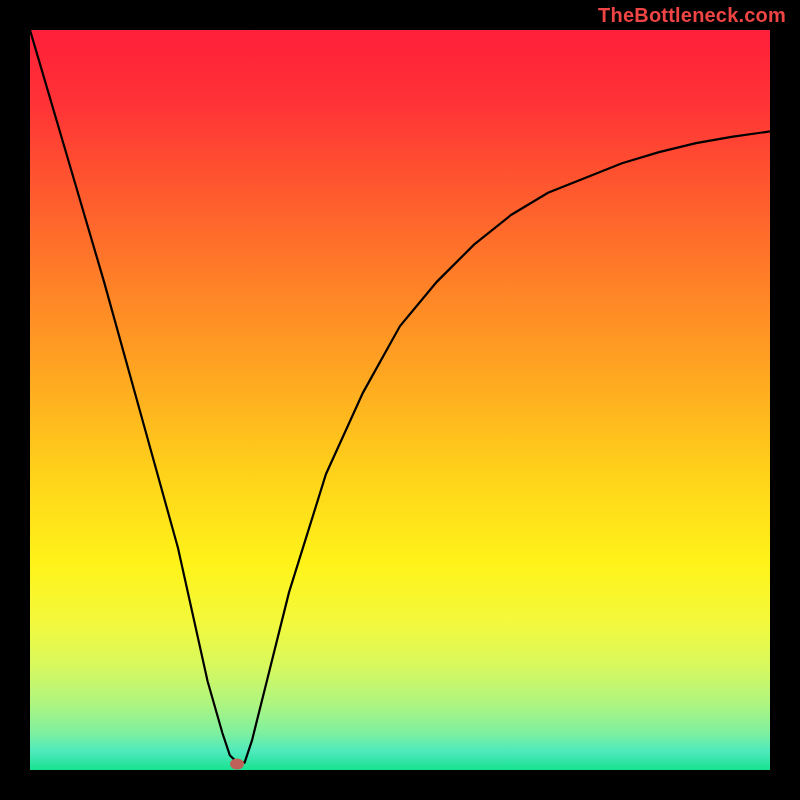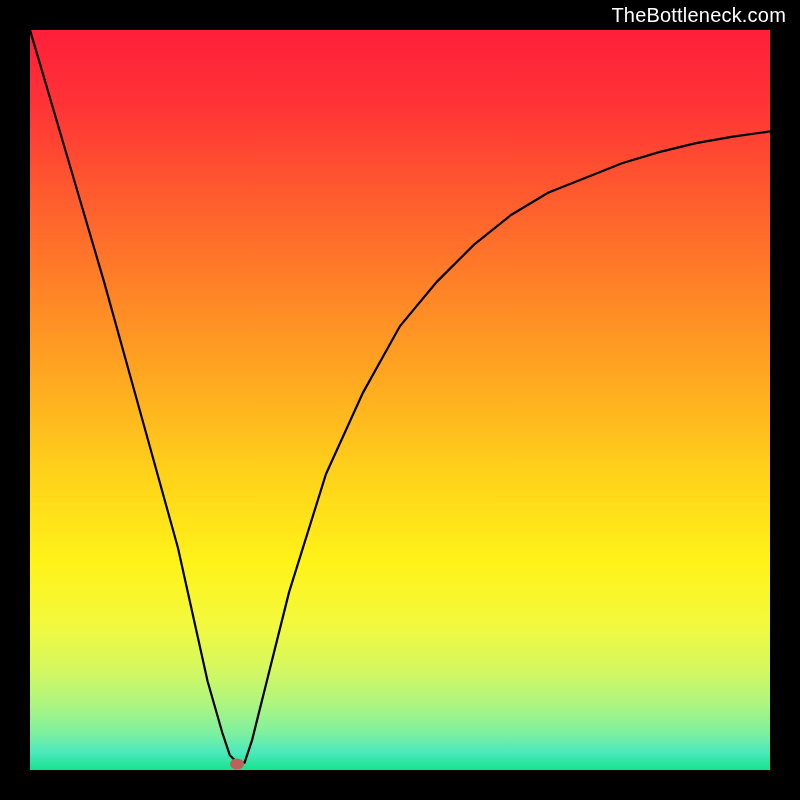--- a/index.html
+++ b/index.html
@@ -33,22 +33,22 @@
     position: absolute;
     inset: 0;
     width: 100%;
     height: 100%;
   }
   .watermark {
     position: absolute;
     top: 4px;
     right: 14px;
     font-size: 20px;
-    font-weight: 400;
-    color: #ffffff;
+    font-weight: 700;
+    color: #ef4444;
     letter-spacing: 0.2px;
   }
   .marker {
     position: absolute;
     width: 14px;
     height: 11px;
     border-radius: 50%;
     background: #bf6158;
     transform: translate(-50%, -50%);
   }

